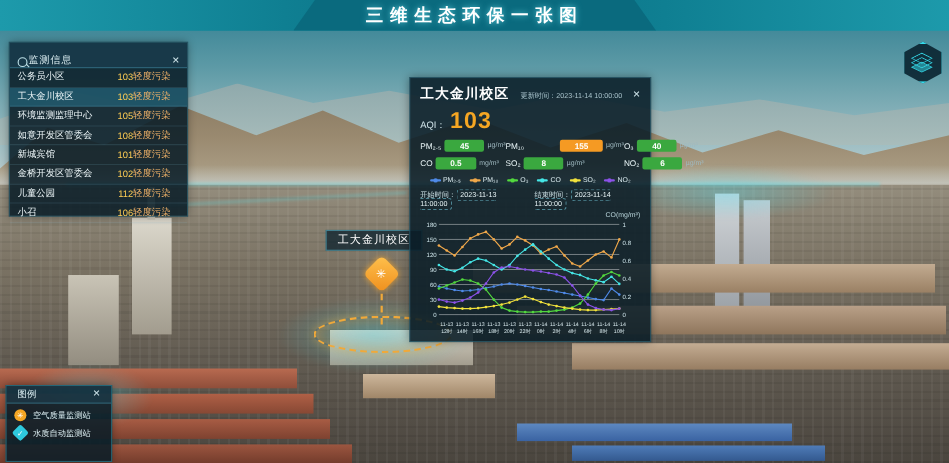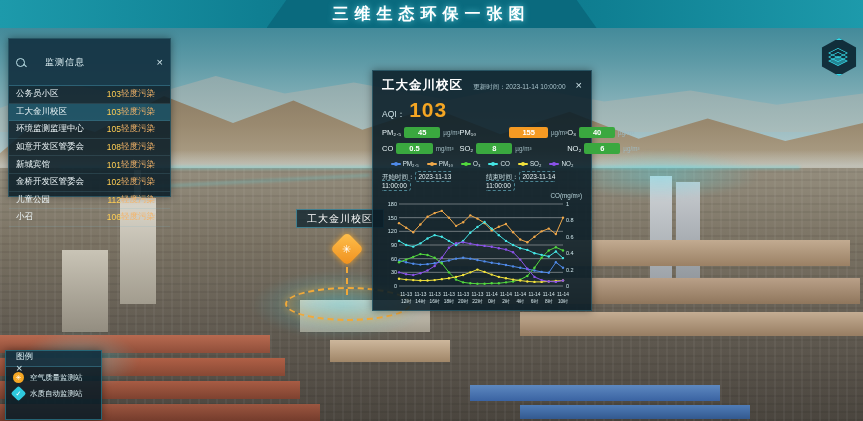--- a/index.html
+++ b/index.html
@@ -31,21 +31,21 @@
        background:#0a6a7e;clip-path:polygon(6% 0,94% 0,100% 100%,0 100%);}
   .hdr-title{position:absolute;left:0;top:4px;width:100%;text-align:center;
        font-size:16px;font-weight:bold;letter-spacing:6px;color:#fff;
        text-shadow:0 0 6px rgba(120,240,255,.8);}
   
   .panel{position:absolute;background:rgba(9,28,39,.88);border:1px solid rgba(90,190,215,.28);
        box-shadow:0 0 8px rgba(0,0,0,.4);z-index:5;}
   .x-btn{cursor:pointer;color:#cfe5ea;font-size:11px;line-height:1;}
   
   #station-panel{left:8px;top:38px;width:161px;height:157px;}
-  .sp-head{display:flex;align-items:center;height:22px;padding:12px 7px;gap:20px;
+  .sp-head{display:flex;align-items:flex-end;height:22px;padding:0 7px;gap:1px;
        background:rgba(30,70,90,.55);border-bottom:1px solid rgba(90,190,215,.3);}
   .mag{width:7px;height:7px;border:1.3px solid #bfe3ea;border-radius:50%;position:relative;flex:0 0 auto;}
   .mag::after{content:"";position:absolute;left:6px;top:6px;width:4px;height:1.3px;background:#bfe3ea;transform:rotate(45deg);}
   .sp-title{flex:1;font-size:9px;color:#dff1f5;letter-spacing:1px;}
   .srow{display:flex;align-items:center;height:16.6px;padding:0 7px;
        border-bottom:1px solid rgba(120,180,200,.16);font-size:8.5px;}
   .srow.sel{background:rgba(42,130,160,.45);}
   .sname{flex:1;color:#eef7f9;white-space:nowrap;overflow:hidden;}
   .sval{width:24px;text-align:right;color:#ffce54;}
   .slvl{width:42px;color:#f4b469;}
@@ -86,22 +86,22 @@
        clip-path:polygon(50% 0,95% 25%,95% 75%,50% 100%,5% 75%,5% 25%);
        display:flex;align-items:center;justify-content:center;}
   .layers-glyph{width:16px;height:14px;position:relative;}
   .layers-glyph span{position:absolute;left:0;width:14px;height:14px;transform:rotateX(60deg) rotateZ(45deg);
        border:1.5px solid #35dcec;box-sizing:border-box;}
   .layers-glyph span:nth-child(1){top:-4px;}
   .layers-glyph span:nth-child(2){top:0px;}
   .layers-glyph span:nth-child(3){top:4px;background:rgba(53,220,236,.5);}
   
   #legend-panel{left:5px;top:350px;width:95px;height:68px;border:1px solid rgba(60,200,230,.4);}
-  .lg-head{display:flex;align-items:flex-start;height:15px;padding:0 10px;
-       border-bottom:1px solid rgba(90,190,215,.3);background:rgba(30,70,90,.45);flex-direction:column;}
+  .lg-head{display:flex;align-items:center;height:15px;padding:0 10px;
+       border-bottom:1px solid rgba(90,190,215,.3);background:rgba(30,70,90,.45);}
   .lg-title{flex:1;font-size:8.5px;color:#dff1f5;}
   .legend-item{display:flex;align-items:center;gap:6px;padding:5px 7px 0 7px;font-size:7.5px;color:#dceef2;}
   .sym{width:11px;height:11px;display:flex;align-items:center;justify-content:center;
        color:#fff;font-size:7px;flex:0 0 auto;}
   .sym.circle{border-radius:50%;}
   .sym.diamond{transform:rotate(45deg);border-radius:2px;}
   .sym.diamond i{transform:rotate(-45deg);font-style:normal;}
   
   #map-marker{position:absolute;left:280px;top:205px;width:200px;height:120px;z-index:2;}
   .mk-label{position:absolute;left:16px;top:4px;width:86px;height:17px;line-height:17px;text-align:center;

